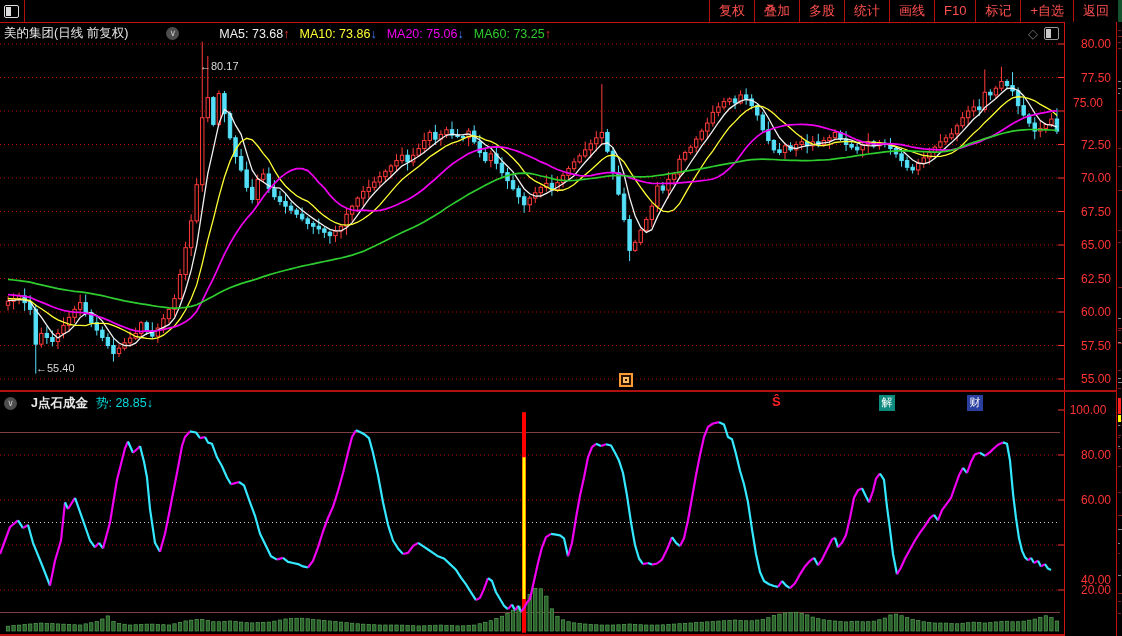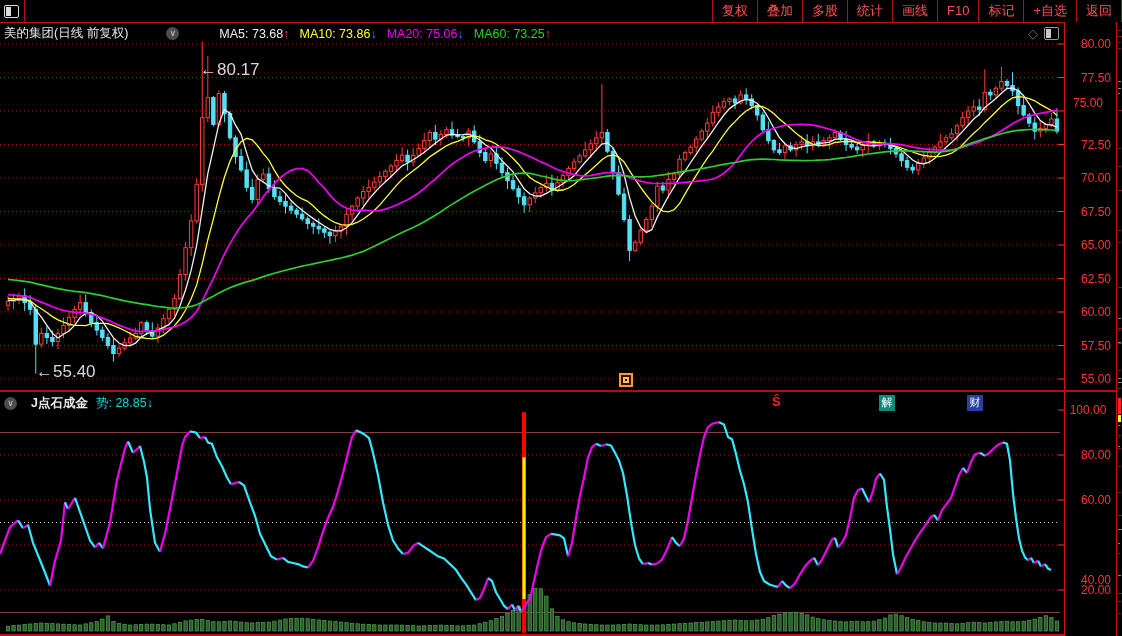--- a/index.html
+++ b/index.html
@@ -8,39 +8,39 @@
   .app{position:absolute;inset:0;background:#000;}
   
   .toolbar{position:absolute;left:0;top:0;width:1122px;height:22px;background:#000;
            border-bottom:1px solid #c01010;display:flex;align-items:center;font-size:13px;}
   .win-icon{width:13px;height:11px;border:1px solid #ddd;border-radius:2px;margin-left:4px;position:relative;}
   .win-icon::after{content:"";position:absolute;left:1px;top:1px;bottom:1px;width:5px;background:#ddd;}
   .tb-sep{width:1px;height:22px;background:#b01010;margin-left:5px;}
   .tabs{display:flex;align-items:center;height:22px;}
   .tab{color:#dcdcdc;padding:0 8px;cursor:default;white-space:nowrap;}
   .tab.active{color:#00e0e0;}
-  .rbtns{margin-left:auto;display:flex;align-items:flex-start;height:22px;border-right:1px solid #14532d;}
+  .rbtns{margin-left:auto;display:flex;align-items:flex-start;height:22px;border-right:4px solid #14532d;}
   .rbtn{color:#ff5050;padding:0 9px;border-left:1px solid #b01010;height:22px;line-height:22px;white-space:nowrap;}
   
   .main-panel{position:absolute;left:0;top:22px;width:1064px;height:369px;}
   .sub-panel{position:absolute;left:0;top:392px;width:1064px;height:242px;border-bottom:2px solid #c01010;}
   .divider{position:absolute;left:0;top:390px;width:1122px;height:2px;background:#b01010;}
   svg{position:absolute;left:0;top:0;}
   
   .chart-header{position:absolute;left:4px;top:3px;display:flex;align-items:center;font-size:12.5px;z-index:5;white-space:nowrap;gap:32px;}
   .stock-title{color:#e8e8e8;margin-right:6px;}
   .dd-icon{width:13px;height:13px;border-radius:50%;background:#4d4d4d;color:#ccc;font-size:9px;line-height:13px;
            text-align:center;margin-right:8px;}
   .ma-item{margin-right:10px;}
   .arrow-up{color:#ff3030;} .arrow-down{color:#4477ff;}
   .sub-header{position:absolute;left:4px;top:3px;display:flex;align-items:center;font-size:12.5px;z-index:5;}
   .ind-name{color:#e8e8e8;margin:0 8px 0 6px;font-weight:bold;}
   .ind-val{color:#00d8d8;}
   
-  .anno{position:absolute;color:#d8d8d8;font-size:17px;z-index:4;white-space:nowrap;}
+  .anno{position:absolute;color:#d8d8d8;font-size:11px;z-index:4;white-space:nowrap;}
   
   .axis{position:absolute;left:1064px;width:52px;background:#000;border-left:1px solid #d01414;}
   .axis-label{position:absolute;right:6px;width:46px;text-align:right;color:#ff3434;font-size:12px;
               font-family:Liberation Sans, sans-serif;}
   .edge-strip{position:absolute;left:1116px;top:22px;width:6px;height:614px;border-left:1px solid #c01010;background:#000;}
   .speck{position:absolute;height:1px;}
   
   .mk{position:absolute;z-index:4;font-size:11px;line-height:13px;text-align:center;}
   .mk-box{width:14px;height:14px;border-width:1px;border-style:solid;}
   .mk-hui{position:absolute;width:10px;height:10px;border:2px solid #ff9933;background:#2a1400;left:619px;top:373px;z-index:4;}

